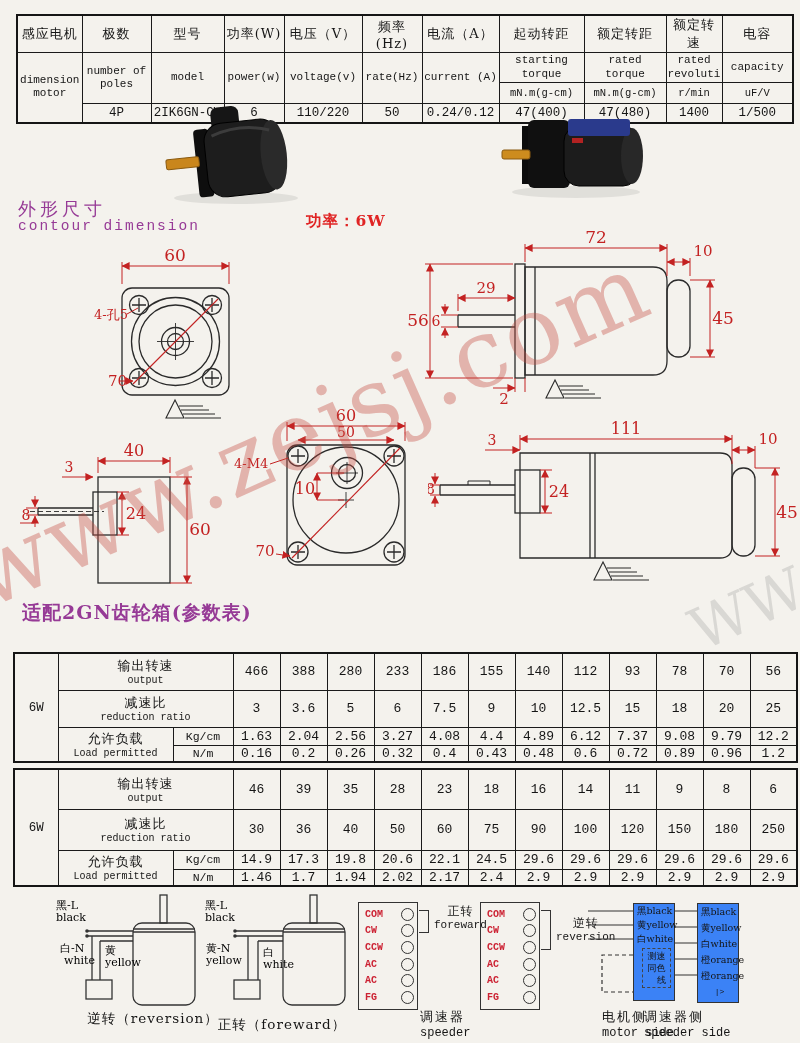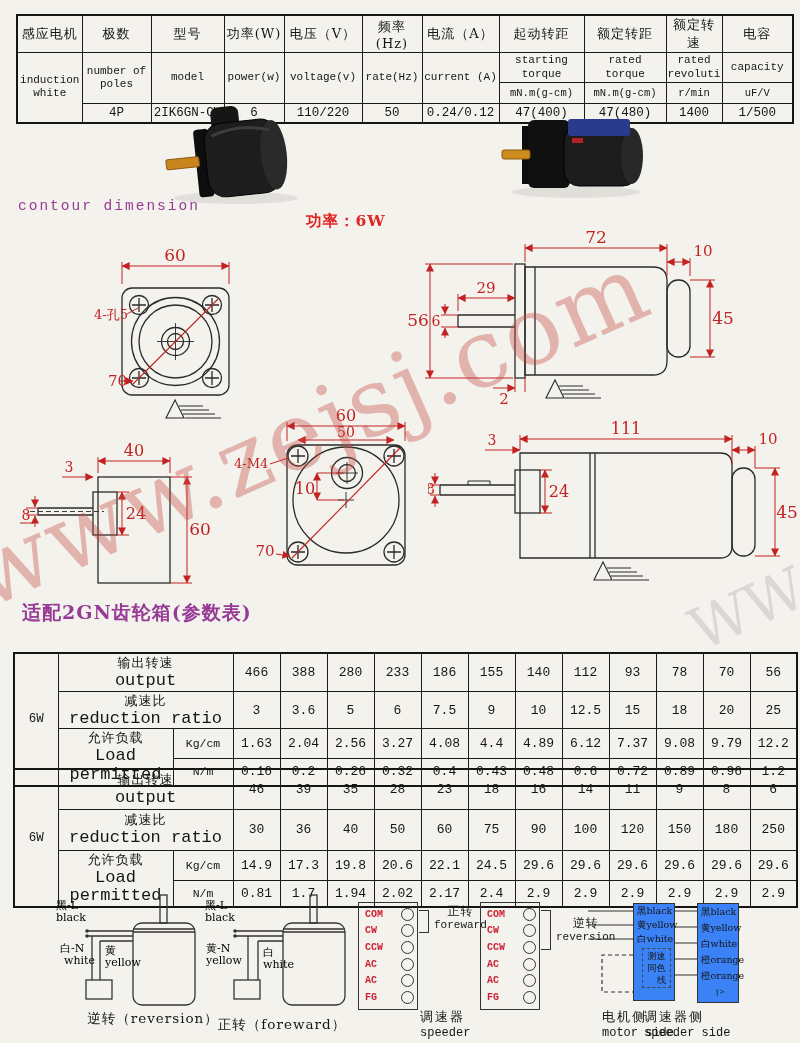--- a/index.html
+++ b/index.html
@@ -16,21 +16,21 @@
   .spec .en{font-family:"Liberation Mono","DejaVu Sans Mono",monospace;font-size:11px;line-height:1.2;}
   .spec .unit{font-family:"Liberation Mono","DejaVu Sans Mono",monospace;font-size:10.5px;}
   .spec .val{font-family:"Liberation Mono","DejaVu Sans Mono",monospace;font-size:12.5px;}
 
   
   table.param{position:absolute;left:13px;width:783px;border-collapse:collapse;table-layout:fixed;
               border:2.2px solid #151515;}
   table.param td{border:1.4px solid #1a1a1a;text-align:center;vertical-align:middle;padding:0 1px;overflow:hidden;}
   .param .pw{font-family:"Liberation Mono","DejaVu Sans Mono",monospace;font-size:12.5px;}
   .param .lblcn{font-size:13px;letter-spacing:1px;display:block;}
-  .param .lblen{font-family:"Liberation Mono","DejaVu Sans Mono",monospace;font-size:17px;display:block;line-height:1.1;}
+  .param .lblen{font-family:"Liberation Mono","DejaVu Sans Mono",monospace;font-size:10px;display:block;line-height:1.1;}
   .param td.pv{font-family:"Liberation Mono","DejaVu Sans Mono",monospace;font-size:13px;}
   .param .unit{font-family:"Liberation Mono","DejaVu Sans Mono",monospace;font-size:11.5px;}
 
   
   .title-purple{color:#963a96;}
   .contour-title{left:18px;top:199px;line-height:1.1;}
   .contour-title .cnline{font-size:18px;letter-spacing:4px;}
   .contour-title .enline{font-size:14.5px;letter-spacing:2px;}
   .power-label{left:306px;top:211px;color:#e02424;font-size:15.5px;font-weight:bold;letter-spacing:1px;}
   .gear-title{left:22px;top:602px;line-height:1.15;}
@@ -102,21 +102,21 @@
       <td class="cn">功率(W)</td>
       <td class="cn">电压（V）</td>
       <td class="cn">频率(Hz)</td>
       <td class="cn">电流（A）</td>
       <td class="cn">起动转距</td>
       <td class="cn">额定转距</td>
       <td class="cn">额定转速</td>
       <td class="cn">电容</td>
     </tr>
     <tr style="height:30px">
-      <td class="en" rowspan="3">induction white</td>
+      <td class="en" rowspan="3">dimension motor</td>
       <td class="en" rowspan="2">number of poles</td>
       <td class="en" rowspan="2">model</td>
       <td class="en" rowspan="2">power(w)</td>
       <td class="en" rowspan="2">voltage(v)</td>
       <td class="en" rowspan="2">rate(Hz)</td>
       <td class="en" rowspan="2">current (A)</td>
       <td class="en">starting torque</td>
       <td class="en">rated torque</td>
       <td class="en">rated revoluti</td>
       <td class="en">capacity</td>
@@ -158,20 +158,21 @@
     <rect x="24" y="20" width="9" height="58" fill="#0c0c0c"></rect>
     <rect x="30" y="14" width="42" height="68" rx="6" fill="#101010"></rect>
     <rect x="66" y="20" width="74" height="60" rx="15" fill="#1c1c1c" stroke="#000" stroke-width="1"></rect>
     <ellipse cx="134" cy="50" rx="11" ry="28" fill="#282828"></ellipse>
     <rect x="70" y="13" width="62" height="17" rx="3" fill="#2a3a8c"></rect>
     <rect x="74" y="32" width="11" height="5" fill="#b22222"></rect>
     <rect x="4" y="44" width="28" height="9" rx="2" fill="#cd8c1e" stroke="#8a5a10" stroke-width="1"></rect>
   </svg>
 
   <div class="abs contour-title title-purple">
+    <div class="cnline">外形尺寸</div>
     <div class="enline mono">contour dimension</div>
   </div>
   <div class="abs power-label">功率：6W</div>
 
   <svg class="abs" style="left:92px;top:228px" width="175" height="200" viewBox="0 0 175 200">
     <g stroke="#2a2a2a" stroke-width="1.3" fill="none">
       <rect x="30" y="60" width="107" height="107" rx="10"></rect>
       <circle cx="47" cy="77" r="9.5"></circle>
         <path d="M40 77 h14 M47 70 v14"></path>
       <circle cx="120" cy="77" r="9.5"></circle>
@@ -488,21 +489,21 @@
           <td class="pv">29.6</td>
           <td class="pv">29.6</td>
           <td class="pv">29.6</td>
           <td class="pv">29.6</td>
           <td class="pv">29.6</td>
           <td class="pv">29.6</td>
         </tr>
     <tr style="height:17px">
       <td class="unit">N/m</td>
 
-    <td class="pv">0.81</td>
+    <td class="pv">1.46</td>
           <td class="pv">1.7</td>
           <td class="pv">1.94</td>
           <td class="pv">2.02</td>
           <td class="pv">2.17</td>
           <td class="pv">2.4</td>
           <td class="pv">2.9</td>
           <td class="pv">2.9</td>
           <td class="pv">2.9</td>
           <td class="pv">2.9</td>
           <td class="pv">2.9</td>

